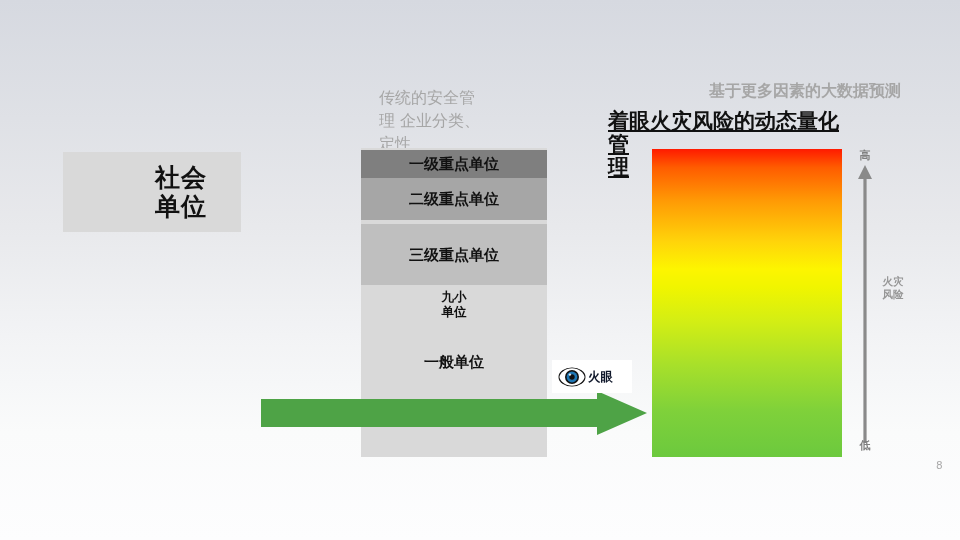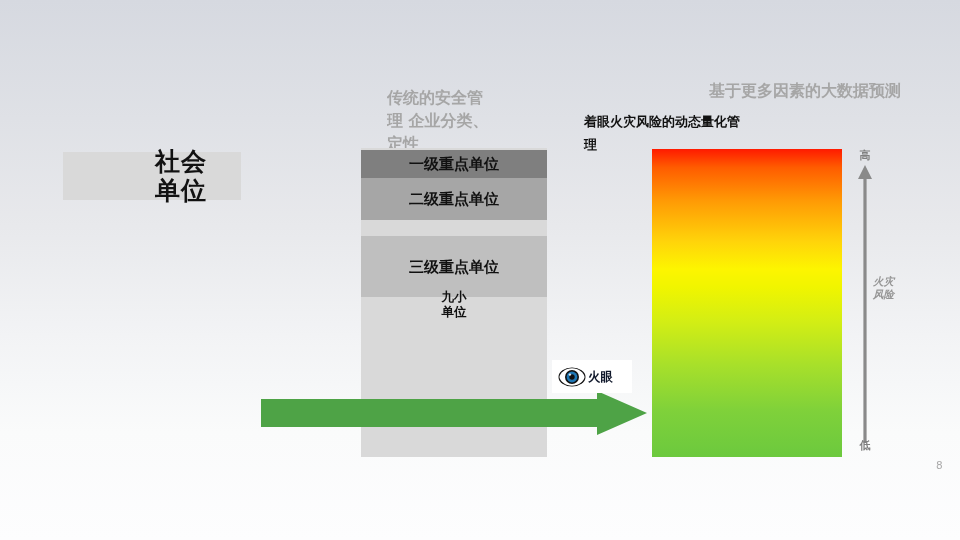--- a/index.html
+++ b/index.html
@@ -19,21 +19,21 @@
     background: linear-gradient(180deg, #d6d9e0 0%, #dfe1e6 22%, #e8e9ec 42%, #f2f3f5 62%, #fafbfb 80%, #fdfdfe 100%);
     overflow: hidden;
   }
 
   
   #social-unit-box {
     position: absolute;
     left: 63px;
     top: 152px;
     width: 178px;
-    height: 48px;
+    height: 80px;
     background: #d9d9d9;
     box-sizing: border-box;
     display: flex;
     align-items: center;
     justify-content: flex-end;
   }
   #social-unit-box .txt {
     text-align: center;
     font-size: 25px;
     line-height: 29px;
@@ -114,21 +114,21 @@
     background: #7f7f7f;
   }
   #tier-1 .label { font-size: 15px; line-height: 18px; }
   #tier-2 {
     top: 30px;
     height: 42px;
     background: #a6a6a6;
   }
   #tier-2 .label { font-size: 15px; line-height: 18px; }
   #tier-3 {
-    top: 88px;
+    top: 76px;
     height: 61px;
     background: #bfbfbf;
   }
   #tier-3 .label { font-size: 15px; line-height: 18px; }
   #tier-4 {
     top: 133px;
     height: 42px;
     background: transparent;
     align-items: flex-start;
     padding-top: 8px;
@@ -137,52 +137,53 @@
   #tier-5 {
     top: 186px;
     height: 56px;
     background: transparent;
   }
   #tier-5 .label { font-size: 15px; line-height: 18px; }
 
   
   #traditional-title {
     position: absolute;
-    left: 387px;
+    left: 379px;
     top: 86px;
     width: 152px;
     height: 62px;
     color: #a6a6a6;
     font-size: 16px;
     line-height: 23px;
-    font-weight: 700;
+    font-weight: 400;
     overflow: hidden;
     white-space: pre-line;
   }
   #bigdata-title {
     position: absolute;
     left: 709px;
     top: 80px;
     width: 270px;
     color: #a6a6a6;
     font-size: 16px;
     line-height: 22px;
     font-weight: 700;
     white-space: nowrap;
   }
   #dynamic-title {
     position: absolute;
-    left: 584px;
+    left: 608px;
     top: 110px;
     width: 232px;
     color: #111;
-    font-size: 13px;
+    font-size: 21px;
     line-height: 23px;
     font-weight: 700;
     white-space: pre-line;
+    text-decoration: underline;
   }
 
   
   #risk-gradient {
     position: absolute;
     left: 652px;
     top: 149px;
     width: 190px;
     height: 308px;
     background: linear-gradient(180deg,
@@ -224,23 +225,22 @@
   }
   #risk-vertical-label {
     position: absolute;
     left: 873px;
     top: 275px;
     width: 40px;
     color: #969696;
     font-size: 10.5px;
     line-height: 13px;
     font-weight: 700;
-    text-align: left;
-    white-space: pre-line;
-    font-style: italic;
+    text-align: center;
+    white-space: pre-line;
   }
 
   
   #green-arrow {
     position: absolute;
     left: 261px;
     top: 391px;
     width: 386px;
     height: 44px;
   }
@@ -301,20 +301,23 @@
     </div>
     <div class="tier" id="tier-1">
       <span class="label">一级重点单位</span>
     </div>
     <div class="tier" id="tier-3">
       <span class="label">三级重点单位</span>
     </div>
     <div class="tier" id="tier-4">
       <span class="label">九小
 单位</span>
+    </div>
+    <div class="tier" id="tier-5">
+      <span class="label">一般单位</span>
     </div>
   </div>
 
   <div id="bigdata-title">基于更多因素的大数据预测</div>
   <div id="dynamic-title">着眼火灾风险的动态量化管
 理</div>
 
   <div id="risk-gradient"></div>
 
   <div id="risk-axis">

